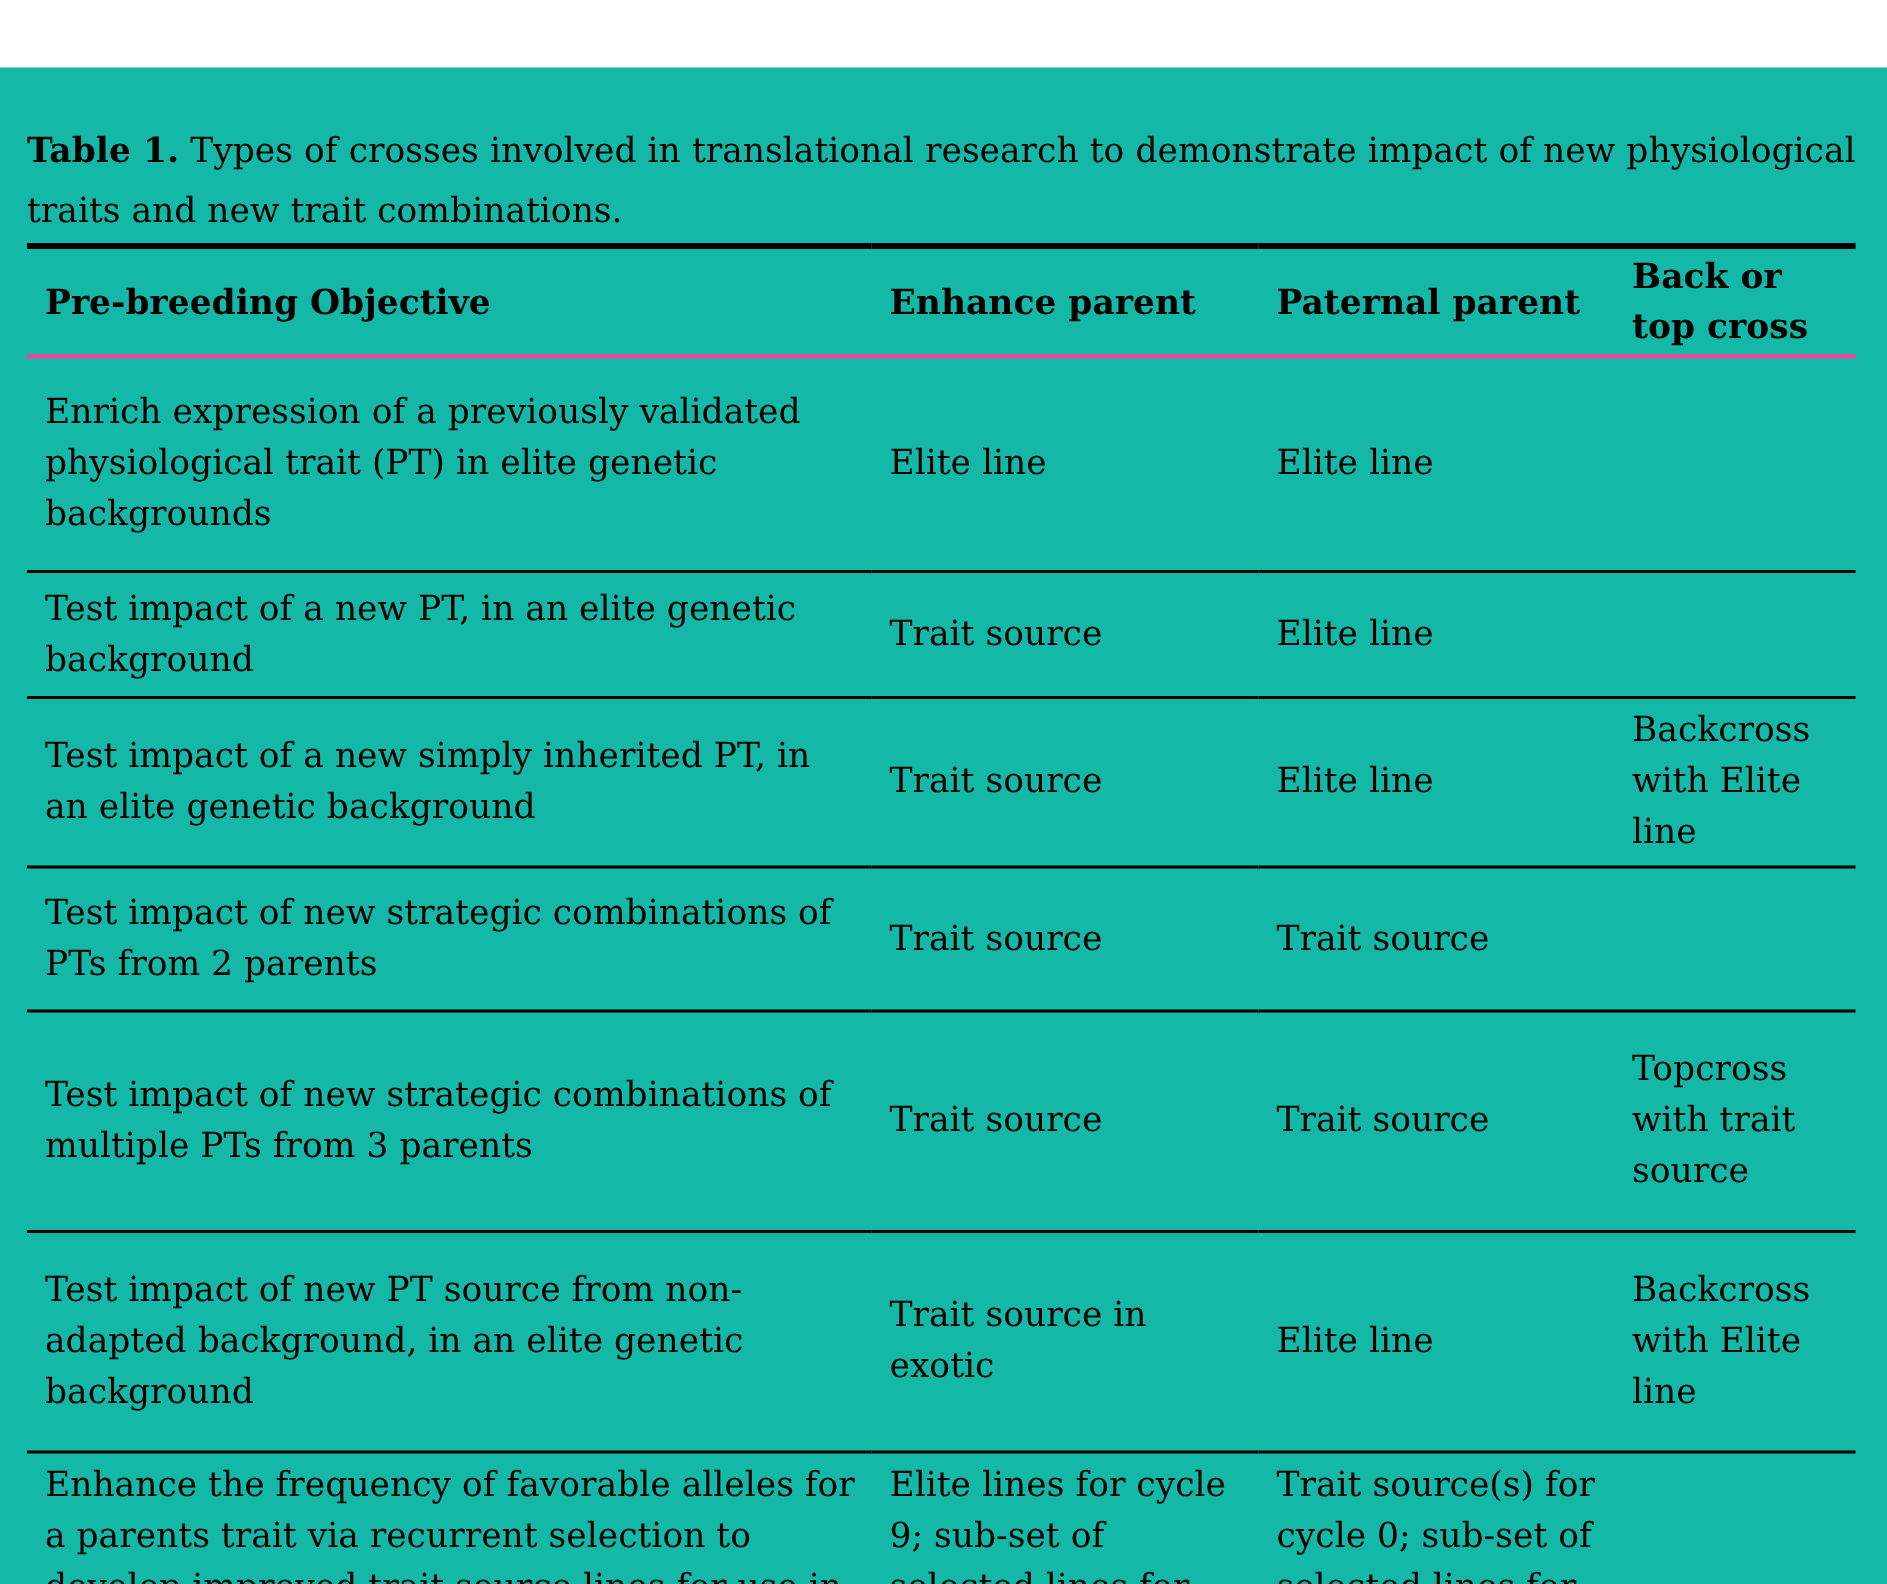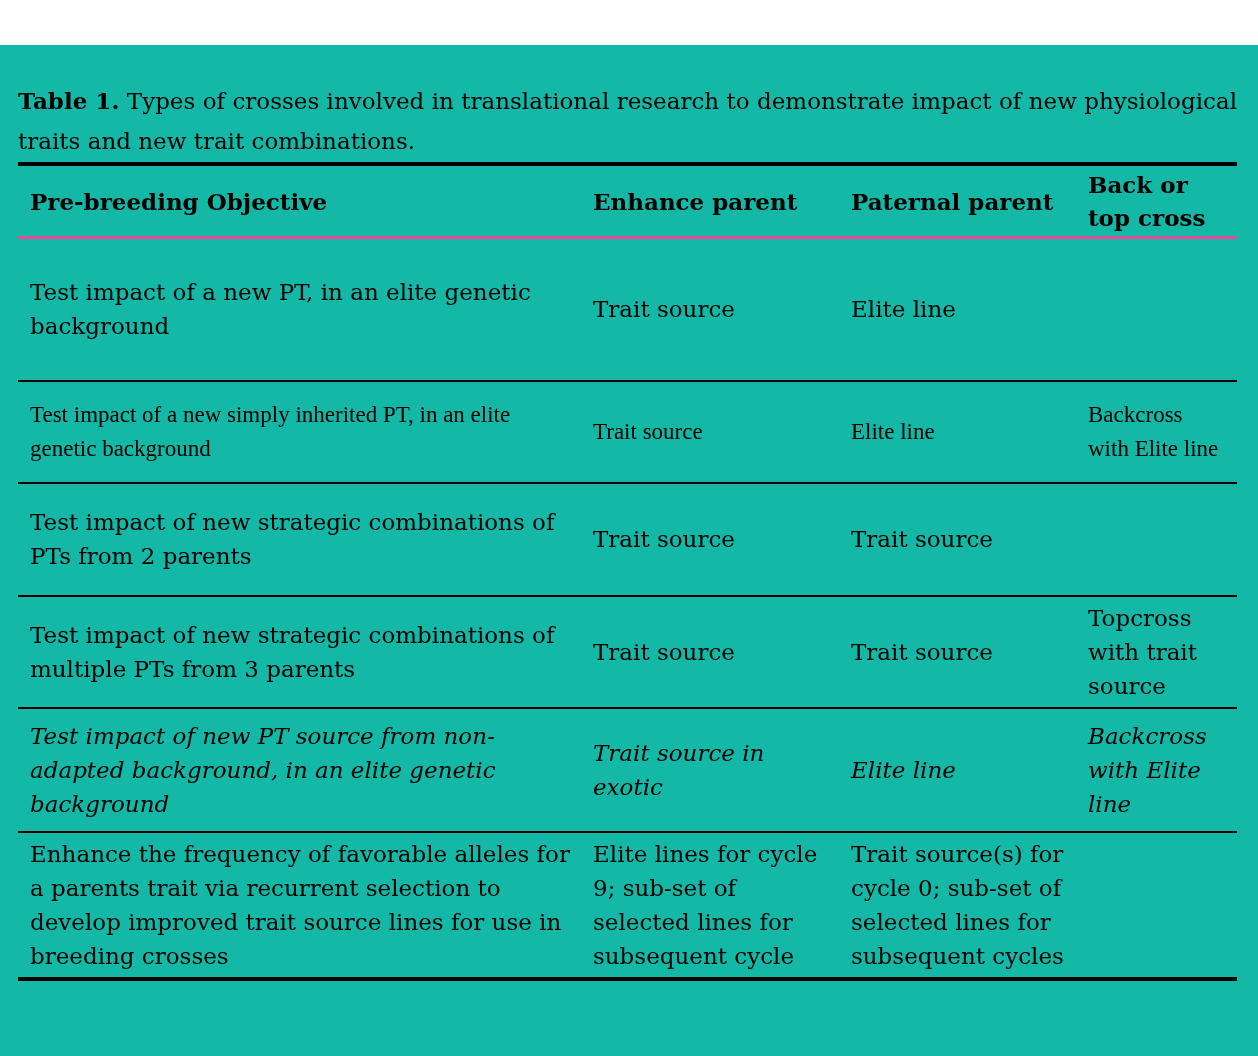--- a/index.html
+++ b/index.html
@@ -55,24 +55,24 @@
   }
   thead th {
     font-weight: bold;
     line-height: 33px;
     padding-top: 2px;
     padding-bottom: 2px;
   }
   tbody tr { border-bottom: 2.5px solid #000000; }
   tbody tr:last-child { border-bottom: none; }
   tbody tr:nth-child(1) { height: 143px; }
-  tbody tr:nth-child(2) { height: 102px; font-family: Liberation Serif, serif; }
+  tbody tr:nth-child(2) { height: 84px; }
   tbody tr:nth-child(3) { height: 113px; }
-  tbody tr:nth-child(4) { height: 112px; }
-  tbody tr:nth-child(5) { height: 124px; font-style: italic; }
+  tbody tr:nth-child(4) { height: 96px; }
+  tbody tr:nth-child(5) { height: 147px; }
   tbody tr:nth-child(6) { height: 147px; }
   tbody tr:nth-child(7) { height: 147px; }
 </style>
 </head>
 <body>
 
 <div class="page">
 
   <p class="caption">
     <span class="cap-label">Table 1.</span>
@@ -88,20 +88,26 @@
     </colgroup>
     <thead>
       <tr>
         <th>Pre-breeding Objective</th>
         <th>Enhance parent</th>
         <th>Paternal parent</th>
         <th>Back or top cross</th>
       </tr>
     </thead>
     <tbody>
+      <tr>
+        <td>Enrich expression of a previously validated physiological trait (PT) in elite genetic backgrounds</td>
+        <td>Elite line</td>
+        <td>Elite line</td>
+        <td></td>
+      </tr>
       <tr>
         <td>Test impact of a new PT, in an elite genetic background</td>
         <td>Trait source</td>
         <td>Elite line</td>
         <td></td>
       </tr>
       <tr>
         <td>Test impact of a new simply inherited PT, in an elite genetic background</td>
         <td>Trait source</td>
         <td>Elite line</td>

